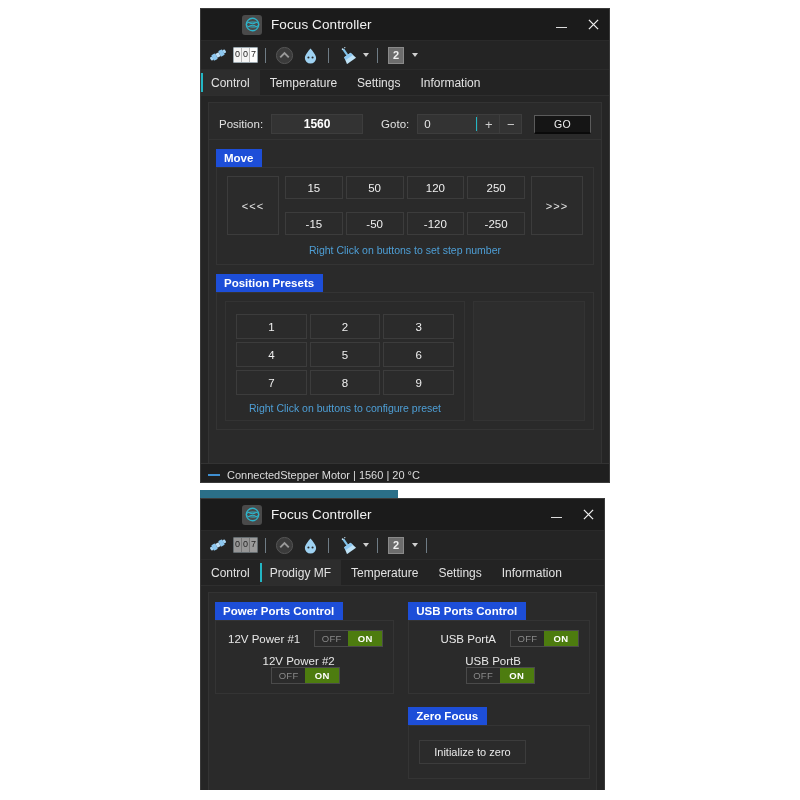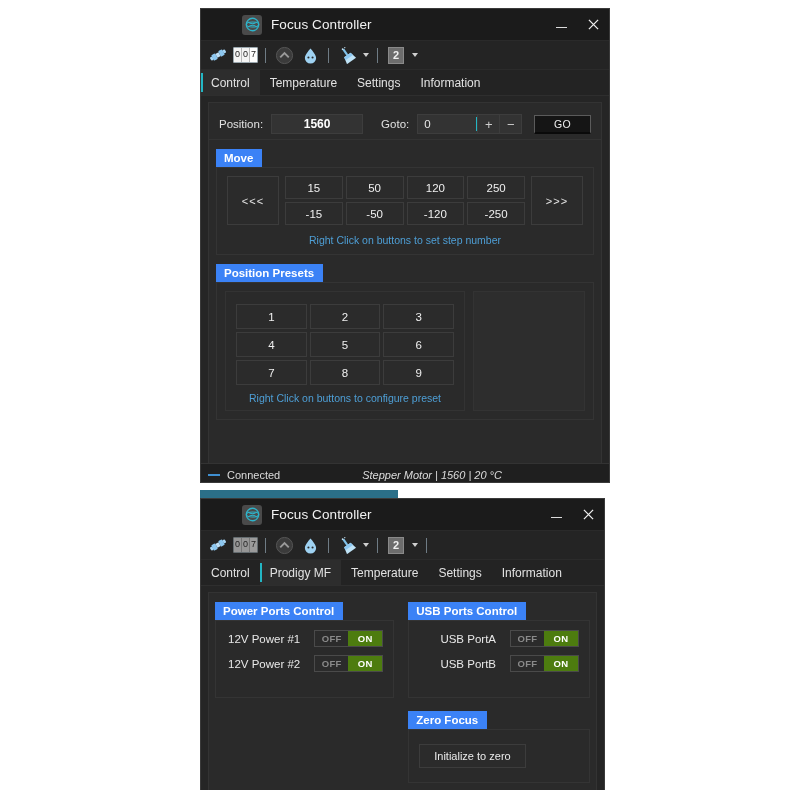--- a/index.html
+++ b/index.html
@@ -122,35 +122,35 @@
   .gobtn{
     margin-left:12px;width:77px;height:19px;background:#151515;
     border:1px solid #5b5b5b;border-bottom:2px solid #0a0a0a;
     display:flex;align-items:center;justify-content:center;
     font-size:10.5px;color:#f0f0f0;letter-spacing:.5px;box-sizing:border-box;
   }
 
   
   .group{margin:8px 7px 0 7px;position:relative;}
   .group-title{
-    display:inline-block;background:#3b82f6;color:#ffffff;font-size:11.5px;font-weight:bold;
+    display:inline-block;background:#1d4ed8;color:#ffffff;font-size:11.5px;font-weight:bold;
     padding:3px 9px 3px 8px;
     text-align:right;
   }
   .group-body{
     border:1px solid #343434;background:#2a2a2a;box-sizing:border-box;
   }
 
   .moverow{display:flex;align-items:stretch;padding:8px 10px 0 10px;}
   .arrowbtn{
     width:50px;background:#2b2b2b;border:1px solid #3c3c3c;
     display:flex;align-items:center;justify-content:center;
     font-size:11px;color:#e6e6e6;letter-spacing:1px;
   }
-  .stepgrid{display:flex;flex-direction:column;gap:3px;margin:0 6px;flex:1;}
+  .stepgrid{display:flex;flex-direction:column;gap:13px;margin:0 6px;flex:1;}
   .steprow{display:flex;gap:3px;}
   .stepbtn{
     flex:1;height:23px;background:#2b2b2b;border:1px solid #3c3c3c;
     display:flex;align-items:center;justify-content:center;
     font-size:11.5px;color:#efefef;box-sizing:border-box;
   }
   .hint{
     text-align:center;font-size:10.5px;color:#4e9fd6;padding:9px 0 8px 0;
   }
 
@@ -164,31 +164,31 @@
     font-size:11.5px;color:#efefef;box-sizing:border-box;
   }
 
   
   .statusbar{
     position:absolute;left:0;right:0;bottom:0;height:22px;background:#1f1f1f;
     border-top:1px solid #333;display:flex;align-items:center;font-size:11px;color:#dcdcdc;
     box-sizing:border-box;
   }
   .status-dash{width:12px;height:2px;background:#3f8fd0;margin-left:7px;margin-right:7px;}
-  .status-right{margin-left:82px;font-style:italic;}
+  .status-right{}
   .w2cols{display:flex;gap:8px;padding-top:8px;}
   .col{flex:1;}
   .portbox{border:1px solid #343434;background:#2a2a2a;padding:9px 10px 9px 12px;box-sizing:border-box;}
   .portrow{display:flex;align-items:center;margin-bottom:8px;}
-  .portrow:last-child{margin-bottom:16px;}
+  .portrow:last-child{margin-bottom:0;flex-direction:column;}
   .portlbl{font-size:11.5px;color:#e8e8e8;flex:1;text-align:right;padding-right:14px;white-space:nowrap;}
   .toggle{display:flex;border:1px solid #4a4a4a;height:17px;box-sizing:border-box;}
   .toggle .off{
     width:33px;display:flex;align-items:center;justify-content:center;
-    font-size:9.5px;font-weight:bold;color:#8a8a8a;background:#2b2b2b;letter-spacing:.3px;
+    font-size:9.5px;font-weight:normal;color:#8a8a8a;background:#2b2b2b;letter-spacing:.3px;
   }
   .toggle .on{
     width:34px;display:flex;align-items:center;justify-content:center;
     font-size:9.5px;font-weight:bold;color:#ffffff;background:#4d7c0f;letter-spacing:.3px;
   }
   .zerobox{border:1px solid #343434;background:#2a2a2a;padding:14px 10px;box-sizing:border-box;text-align:left;}
   .zerobtn{
     display:inline-block;background:#2b2b2b;border:1px solid #3c3c3c;
     padding:5px 14px;font-size:11px;color:#eaeaea;
   }

